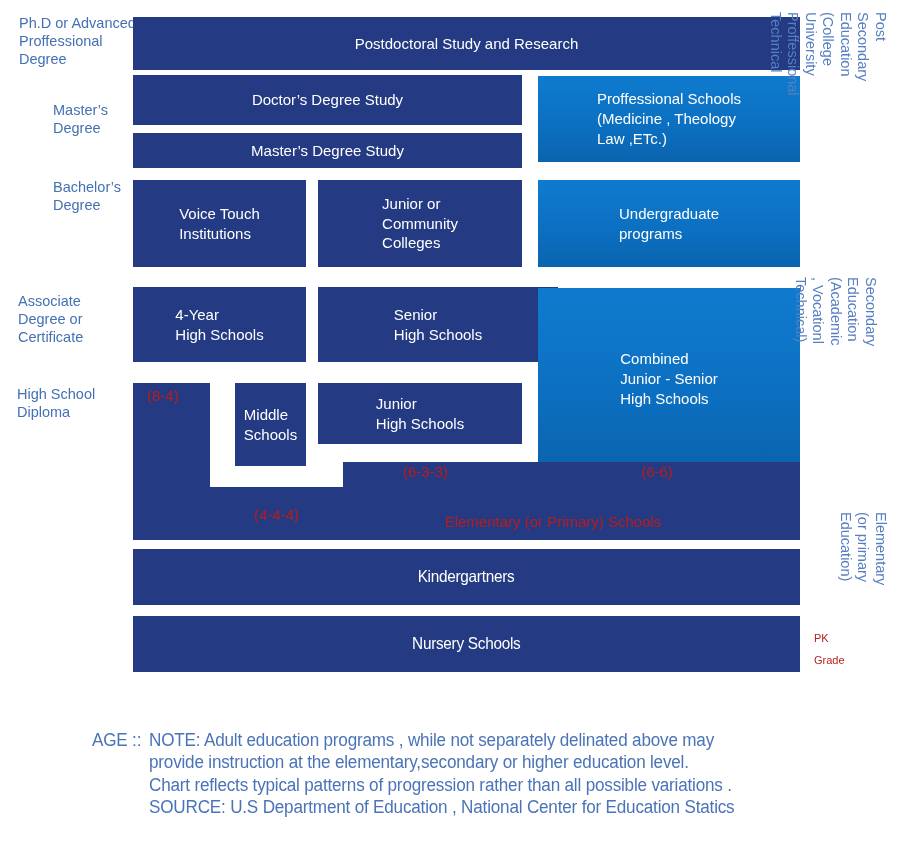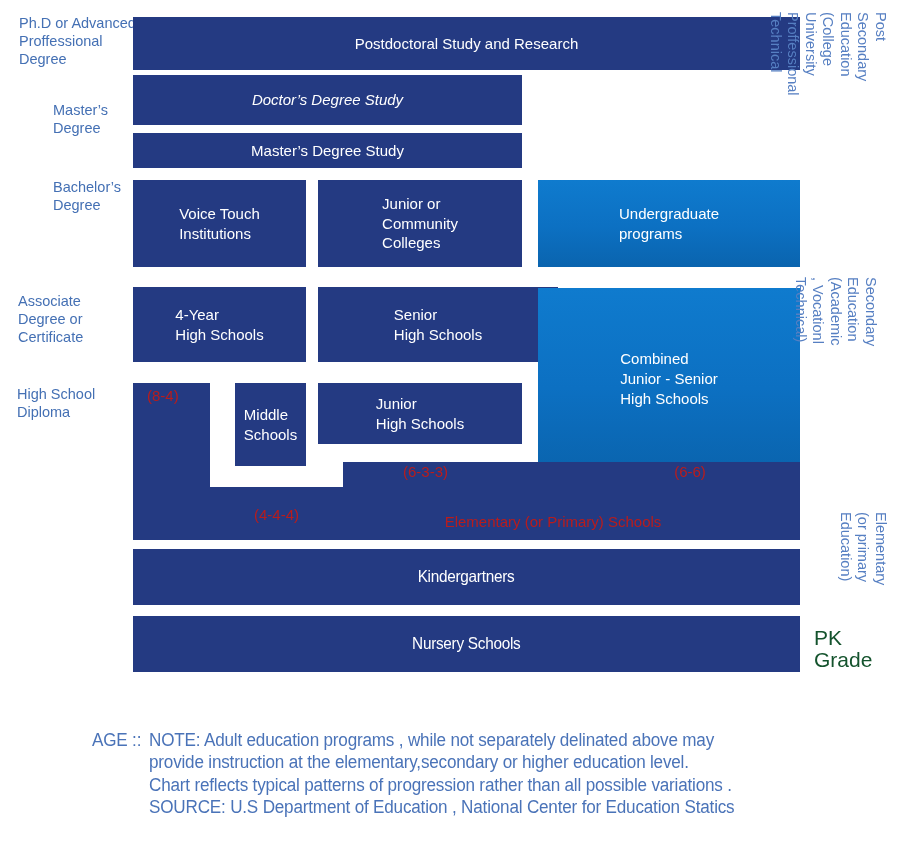--- a/index.html
+++ b/index.html
@@ -22,21 +22,21 @@
   }
   .side-label {
     position:absolute; color:#4470b4; font-size:14.5px; line-height:18px;
     white-space:pre-line;
   }
   .rot-label {
     position:absolute; color:#567fc2; font-size:14.5px; line-height:17.5px;
     white-space:pre-line; transform:rotate(90deg); transform-origin:0 0; text-align:left;
   }
   .pk {
-    position:absolute; color:#14532d; font-size:21px; line-height:22px;
+    position:absolute; color:#b91c1c; font-size:11px; line-height:22px;
     white-space:pre-line;
   }
   .footer-text {
     position:absolute; color:#4a73b8; font-size:18px; line-height:22.4px;
     white-space:pre-line; letter-spacing:-0.2px; transform:scaleX(0.95);
     transform-origin:0 0;
   }
 </style>
 </head>
 <body>
@@ -53,24 +53,29 @@
   <div class="side-label" style="left:18px; top:292px;">Associate
 Degree or
 Certificate</div>
   <div class="side-label" style="left:17px; top:385px;">High School
 Diploma</div>
 
   <div class="box navy" style="left:133px; top:17px; width:667px; height:53px;">
     <span class="pre tc">Postdoctoral Study and Research</span>
   </div>
 
-  <div class="box navy" style="left:133px; top:75px; width:389px; height:50px;font-style:italic;">
+  <div class="box navy" style="left:133px; top:75px; width:389px; height:50px;">
     <span class="pre tc">Doctor’s Degree Study</span>
   </div>
 
+  <div class="box azure" style="left:538px; top:76px; width:262px; height:86px;">
+    <span class="pre tl">Proffessional Schools
+(Medicine , Theology
+Law ,ETc.)</span>
+  </div>
 
   <div class="box navy" style="left:133px; top:133px; width:389px; height:35px;">
     <span class="pre tc">Master’s Degree Study</span>
   </div>
 
   <div class="box navy" style="left:318px; top:180px; width:204px; height:87px;">
     <span class="pre tl">Junior or
 Community
 Colleges</span>
   </div>
@@ -110,21 +115,21 @@
     <span class="pre tl">Junior
 High Schools</span>
   </div>
 
   <div class="box navy" style="left:133px; top:383px; width:77px; height:157px;"></div>
   <div class="box navy" style="left:343px; top:462px; width:457px; height:78px;"></div>
   <div class="box navy" style="left:133px; top:487px; width:210px; height:53px;"></div>
 
   <div class="elab" style="left:147px; top:387px;">(8-4)</div>
   <div class="elab tc" style="left:343px; top:463px; width:165px;">(6-3-3)</div>
-  <div class="elab tc" style="left:625px; top:463px; width:130px;">(6-6)</div>
+  <div class="elab tc" style="left:592px; top:463px; width:130px;">(6-6)</div>
   <div class="elab tc" style="left:210px; top:506px; width:133px;">(4-4-4)</div>
   <div class="elab tc" style="left:343px; top:513px; width:420px;">Elementary (or Primary) Schools</div>
 
   <div class="box navy" style="left:133px; top:549px; width:667px; height:56px;">
     <span class="pre tc cond" style="font-size:16.5px;">Kindergartners</span>
   </div>
 
   <div class="box navy" style="left:133px; top:616px; width:667px; height:56px;">
     <span class="pre tc cond" style="font-size:16.5px;">Nursery Schools</span>
   </div>

